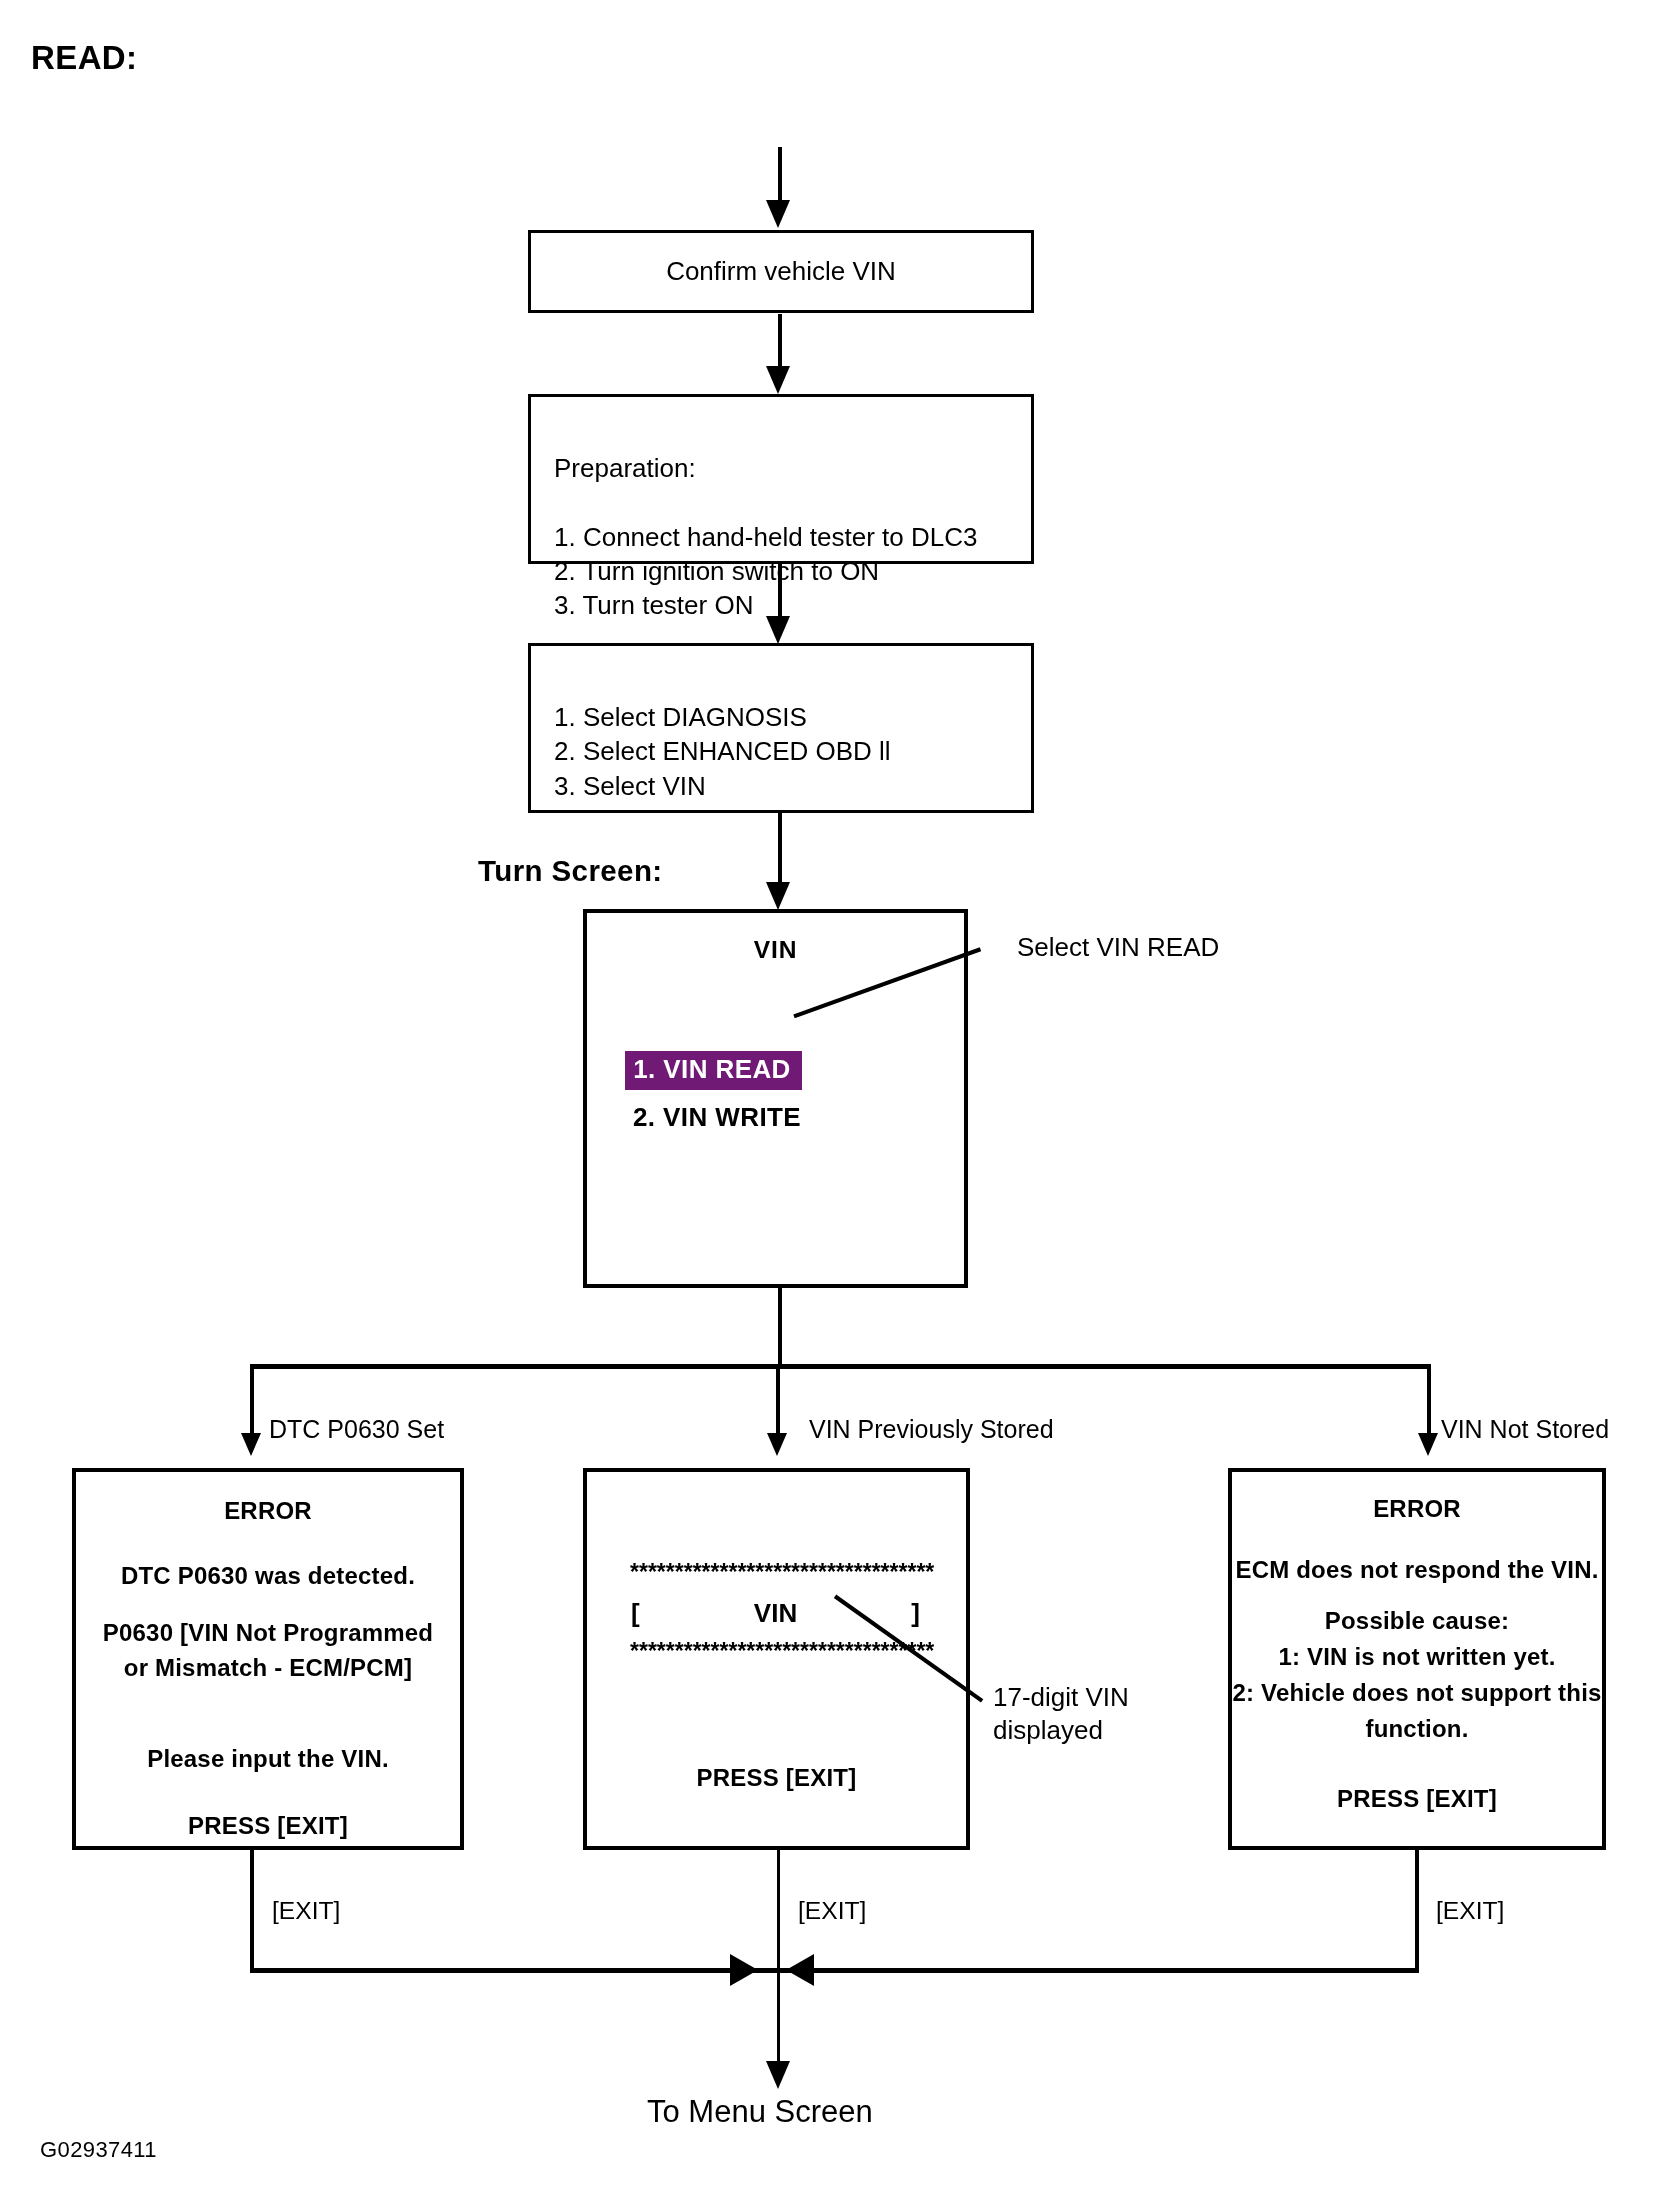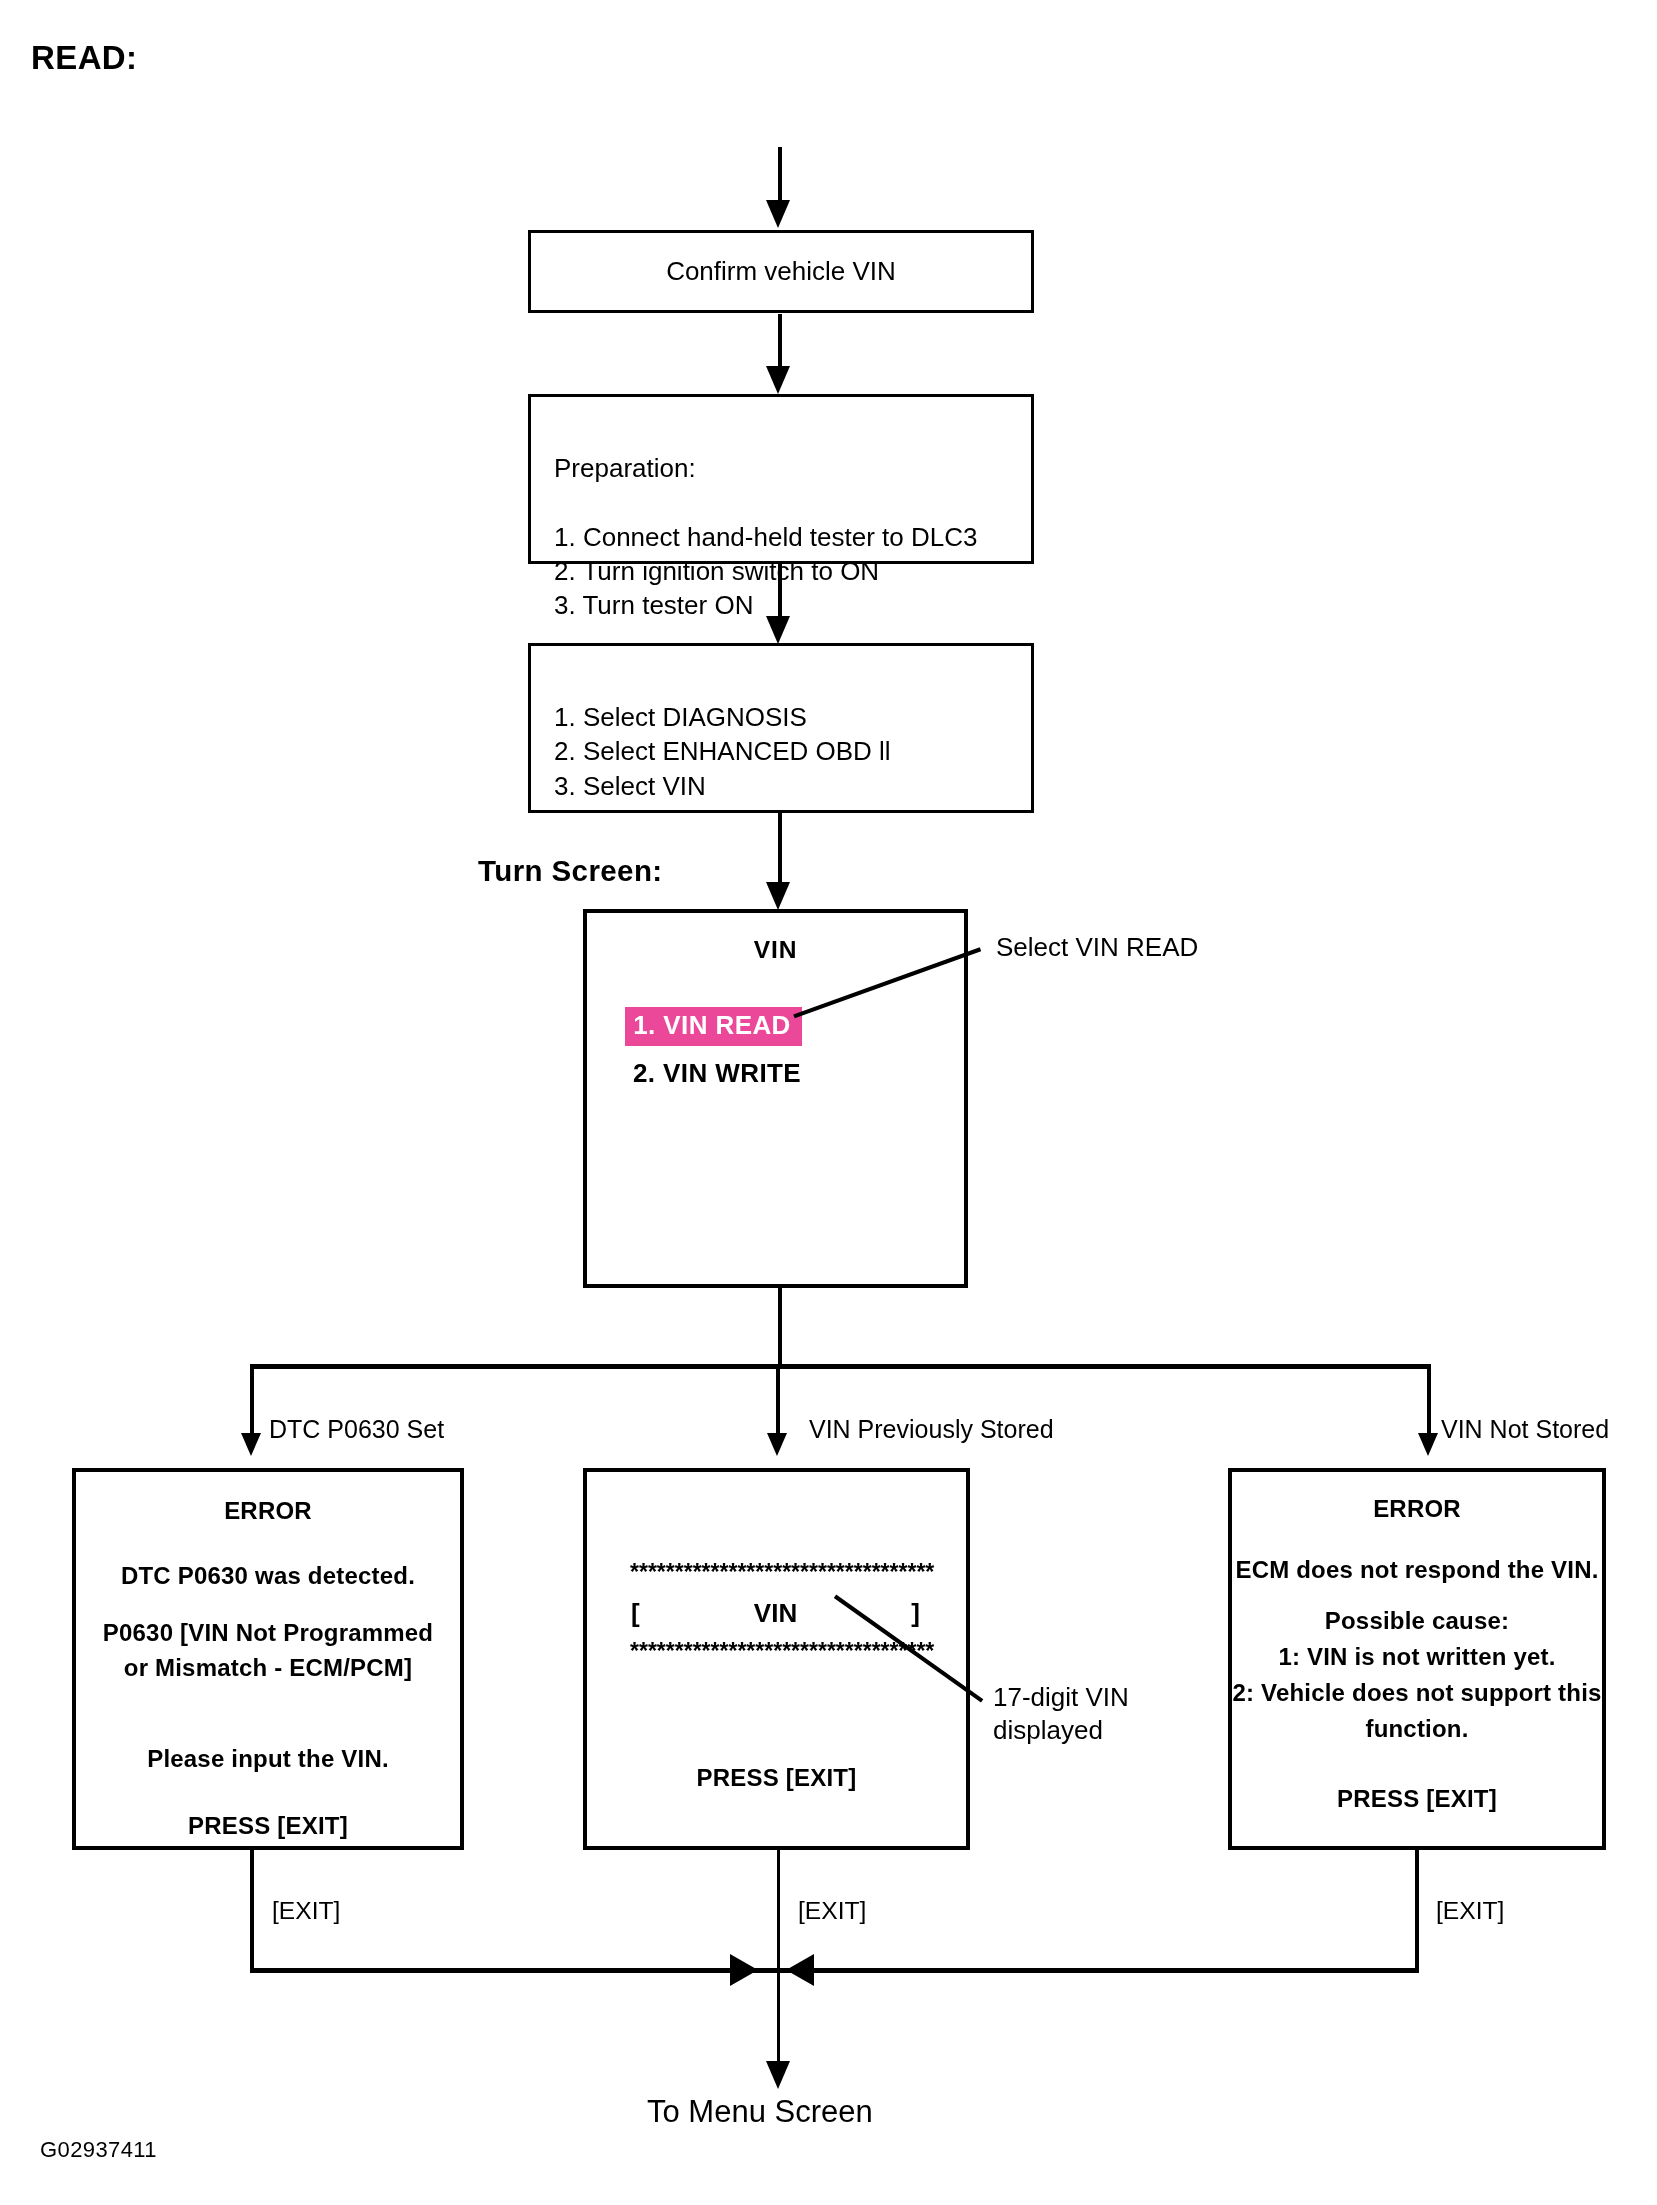--- a/index.html
+++ b/index.html
@@ -68,24 +68,25 @@
     font-weight: bold;
     letter-spacing: 0.8px;
   }
   .menu-item {
     font-size: 26px;
     font-weight: bold;
     letter-spacing: 0.4px;
     white-space: nowrap;
   }
   .menu-item.selected {
-    background: #ec4899;
+    background: #701a75;
     color: #fff;
     padding: 3.3px 11.5px 4.9px 8.2px;
     display: inline-block;
+    margin-top: 44px;
   }
 
   
   .screen-line {
     text-align: center;
     font-size: 24px;
     font-weight: bold;
     line-height: 1.30;
     letter-spacing: 0.2px;
     white-space: pre-line;
@@ -199,21 +200,21 @@
       <div class="menu-item selected">1. VIN READ</div>
     </div>
     <div style="margin-top:11.5px; padding-left:46px;">
       <div class="menu-item">2. VIN WRITE</div>
     </div>
   </div>
 
   <svg class="leader" style="left:794px; top:941px; width:229px; height:82px;" viewBox="0 0 280 100" width="229" height="82">
     <line x1="0" y1="92" x2="228" y2="10" stroke="#000" stroke-width="5"></line>
   </svg>
-  <div class="abs annot" style="left:996px; top:931px;">Select VIN READ</div>
+  <div class="abs annot" style="left:1017px; top:931px;">Select VIN READ</div>
 
   <div class="abs vline" style="left:778px; top:1288px; height:79px;"></div>
 
   <div class="abs hline-thick" style="left:250px; top:1364px; width:1180px;"></div>
 
   <div class="abs vline" style="left:250px; top:1364px; height:72px;"></div>
   <div class="abs arrow-down-sm" style="left:241px; top:1433px;"></div>
   <div class="abs branch-label" style="left:269px; top:1415px;">DTC P0630 Set</div>
 
   <div class="abs vline" style="left:776px; top:1364px; height:72px;"></div>

